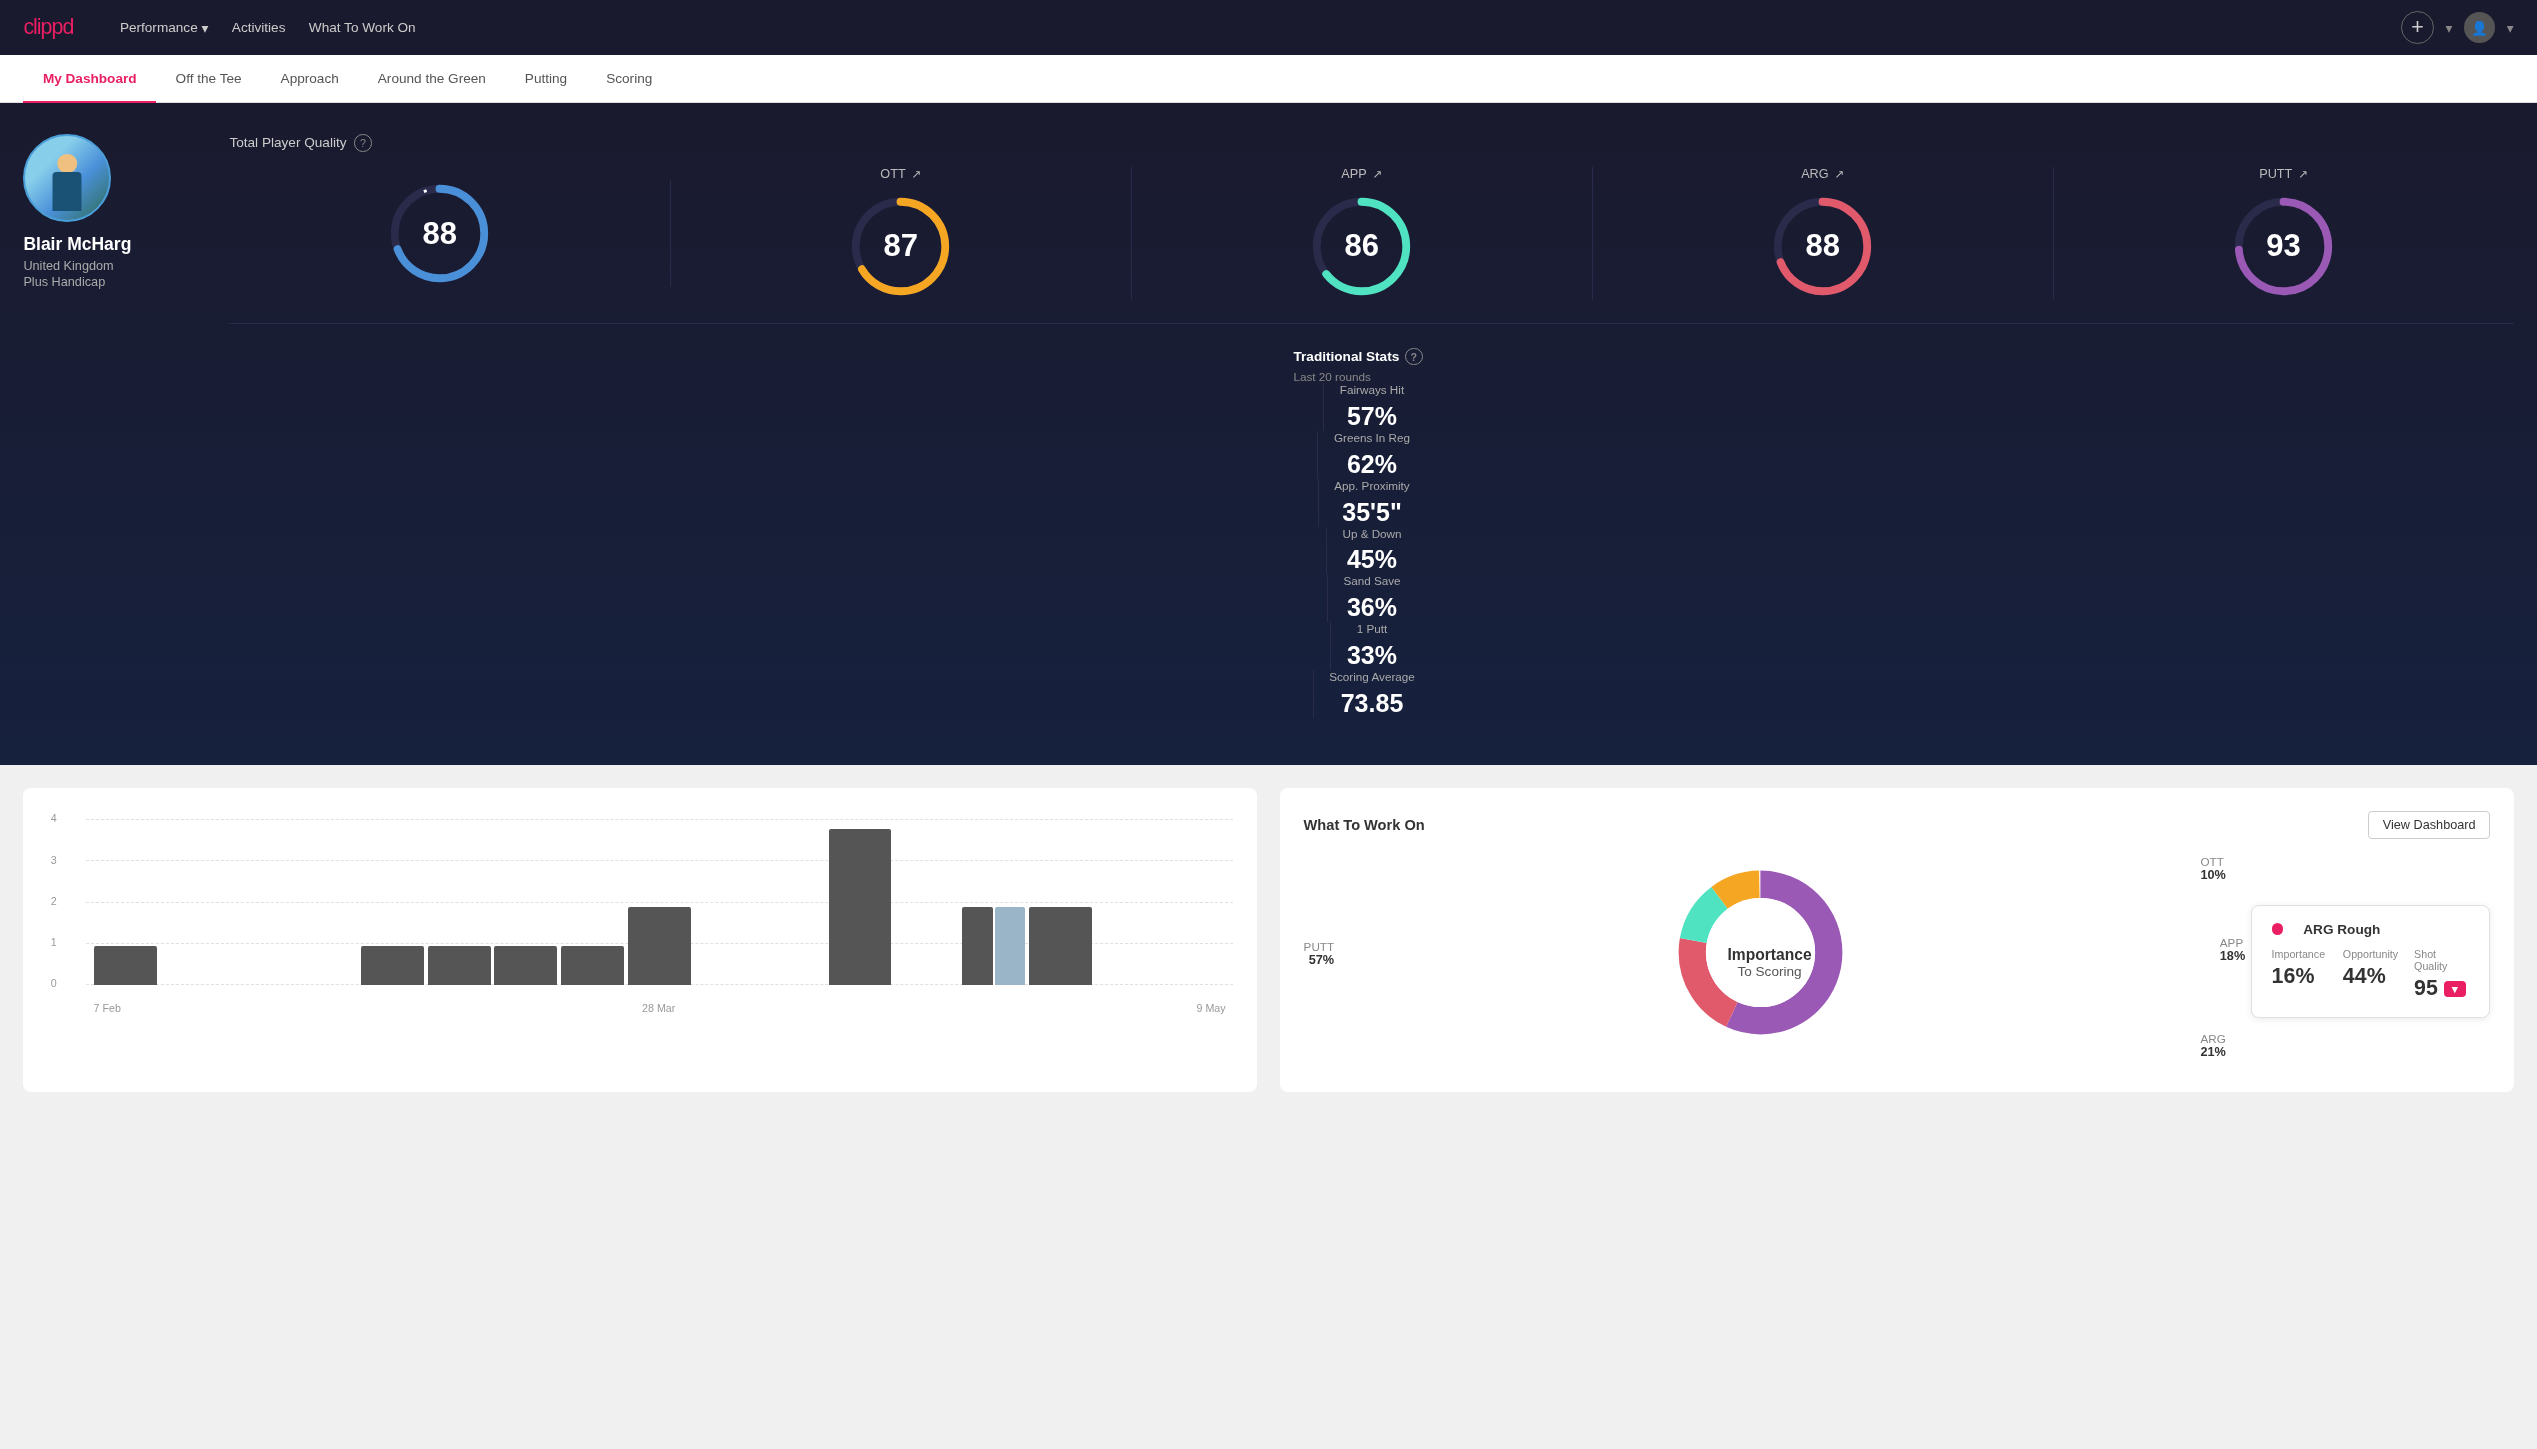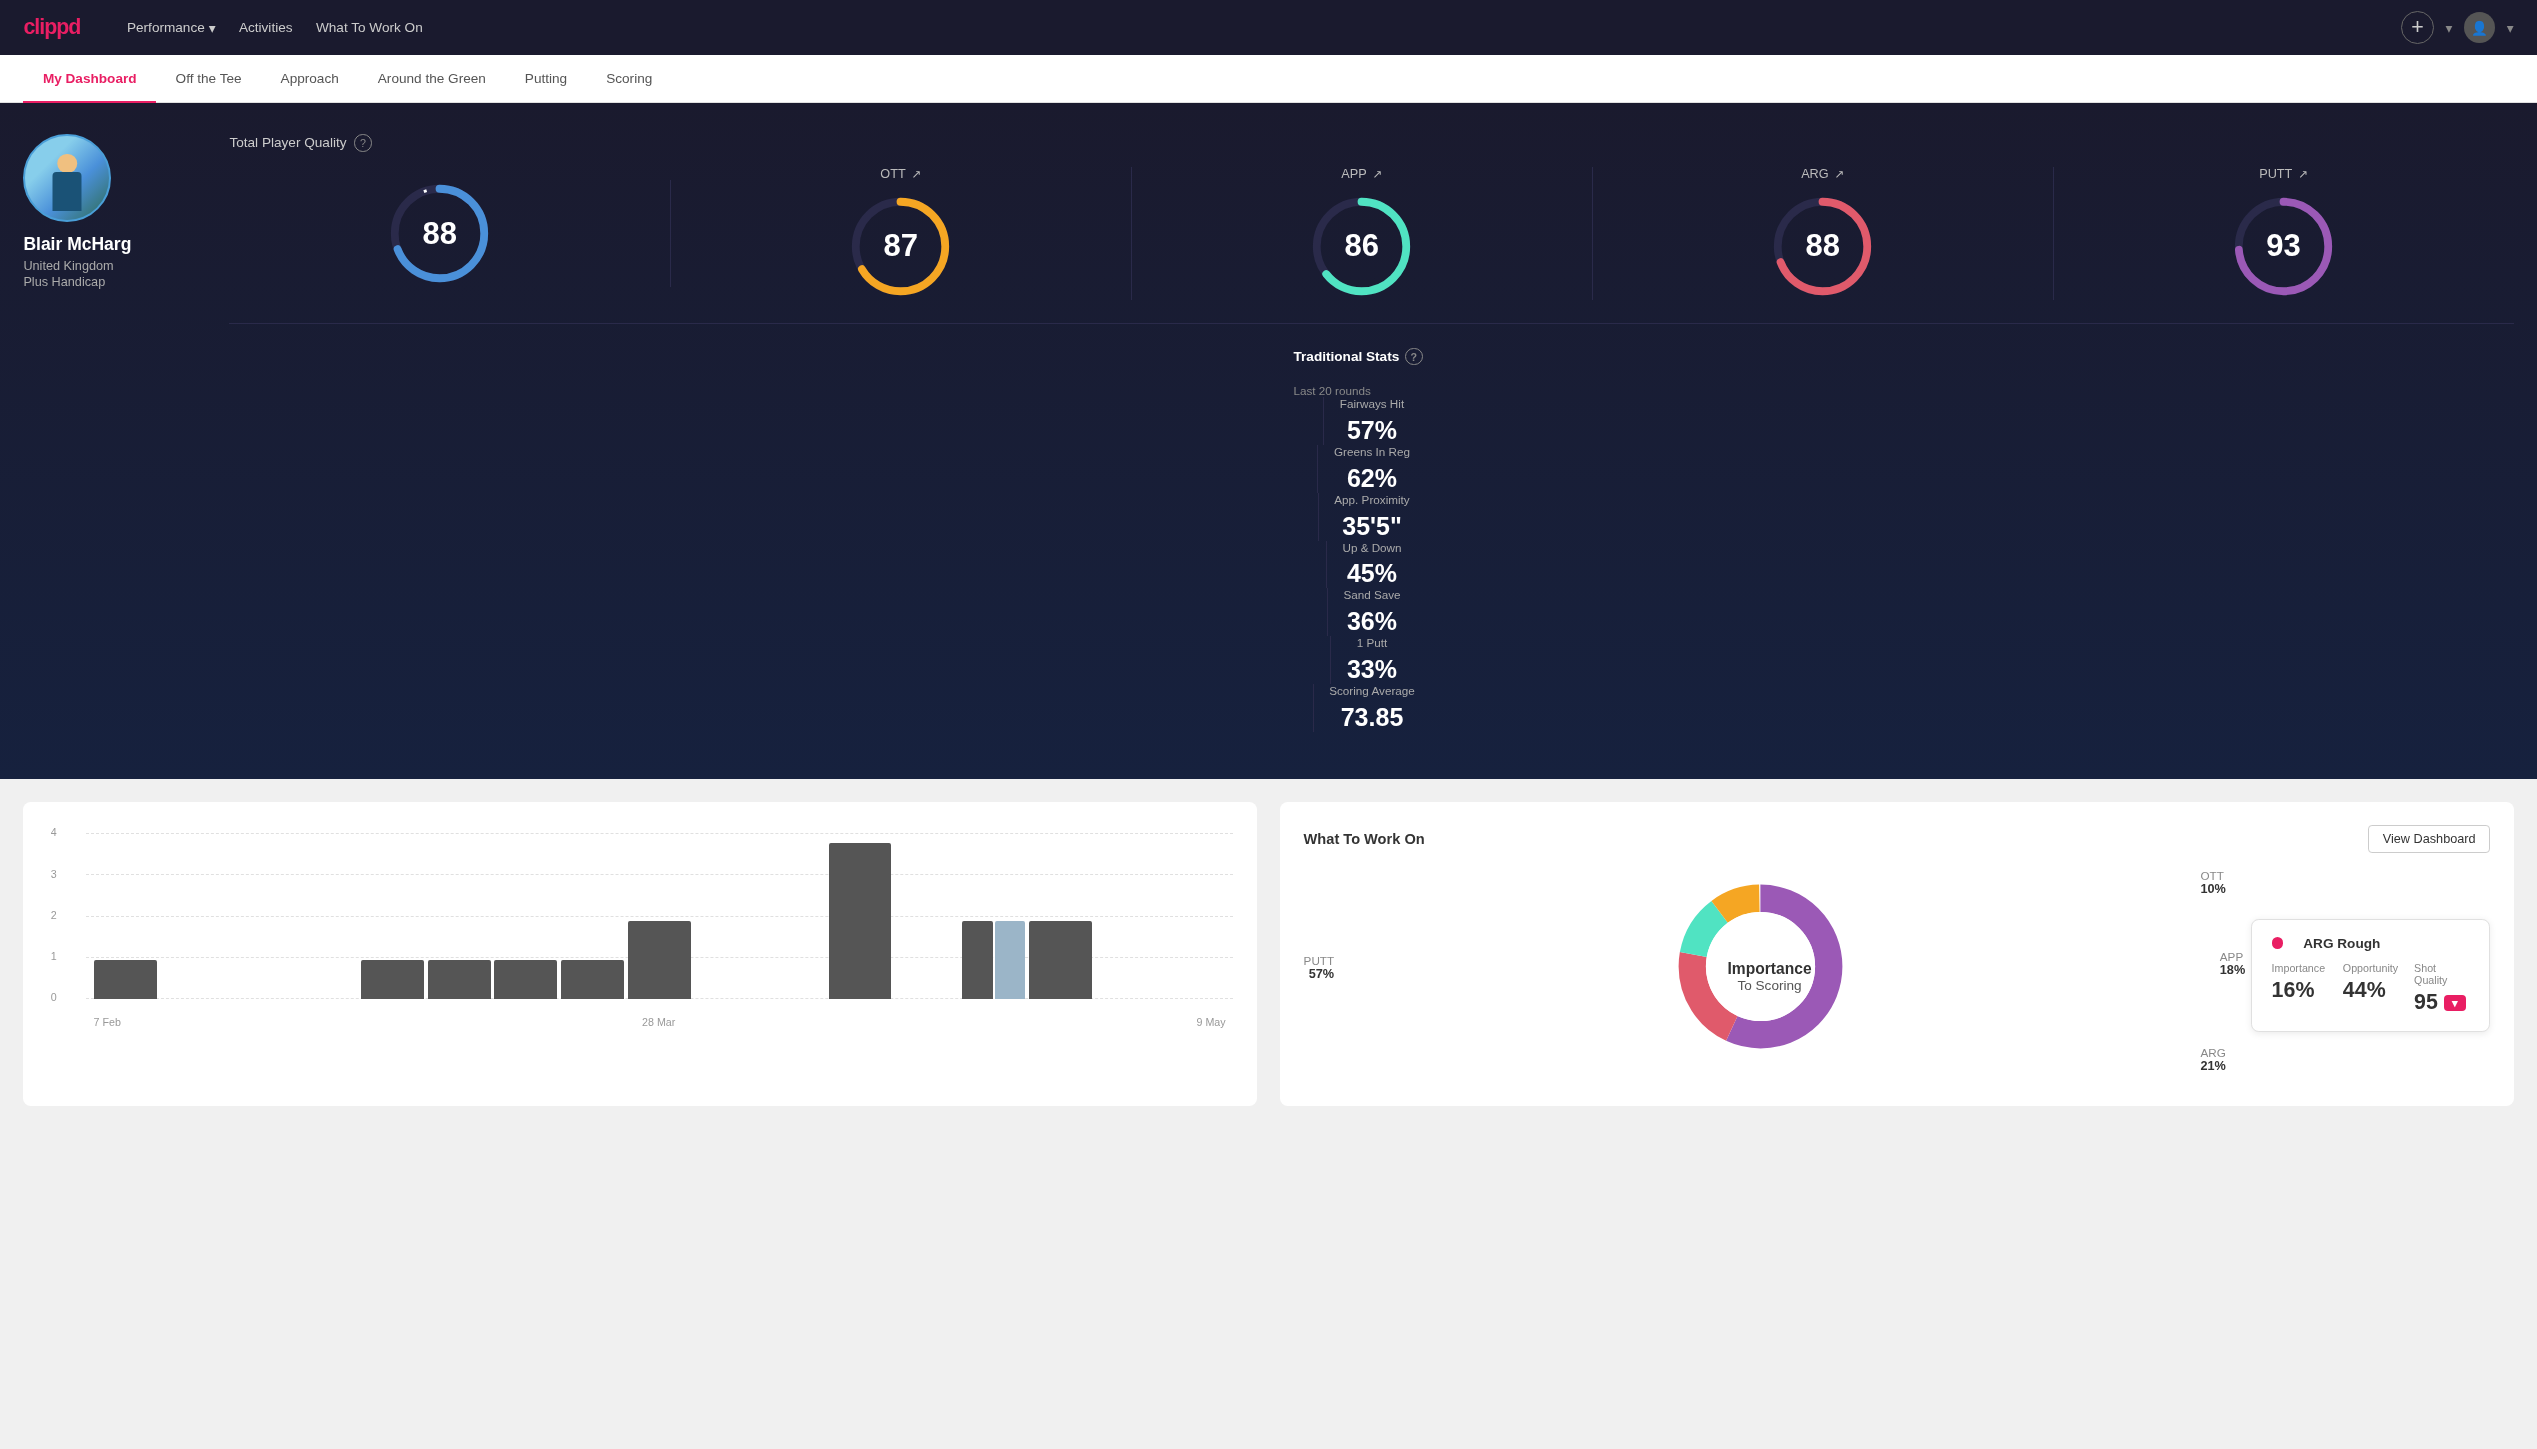--- a/index.html
+++ b/index.html
@@ -9,21 +9,21 @@
     .top-nav {
       background: #1a1a2e;
       display: flex;
       align-items: center;
       padding: 0 23.4px;
       height: 55px;
       gap: 31px;
     }
     .logo {
       color: #e91e63;
-      font-weight: 700;
+      font-weight: 400;
       font-size: 21.4px;
       letter-spacing: -1px;
     }
     .nav-links { display: flex; gap: 23.4px; margin-left: 15.6px; }
     .nav-link {
       color: #ccc;
       font-size: 13.6px;
       cursor: pointer;
       display: flex;
       align-items: center;
@@ -187,21 +187,21 @@
       display: flex;
       align-items: center;
       padding: 23.4px 0 7.8px;
       border-top: 1px solid #2a2a4a;
       margin-top: 23.4px;
       gap: 0;
       flex-direction: column;
     }
     .stat-label-group { min-width: 156px; }
     .stat-heading { color: #fff; font-size: 13.6px; font-weight: 600; display: flex; align-items: center; gap: 5.8px; }
-    .stat-subheading { color: #888; font-size: 11.7px; margin-top: 19px; }
+    .stat-subheading { color: #888; font-size: 11.7px; margin-top: 5px; }
     .stat-item {
       flex: 1;
       display: flex;
       flex-direction: column;
       align-items: center;
       border-left: 1px solid #2a2a4a;
       padding: 0 15.6px;
     }
     .stat-name { color: #aaa; font-size: 11.7px; margin-bottom: 5.8px; }
     .stat-value { color: #fff; font-size: 25px; font-weight: 700; }

